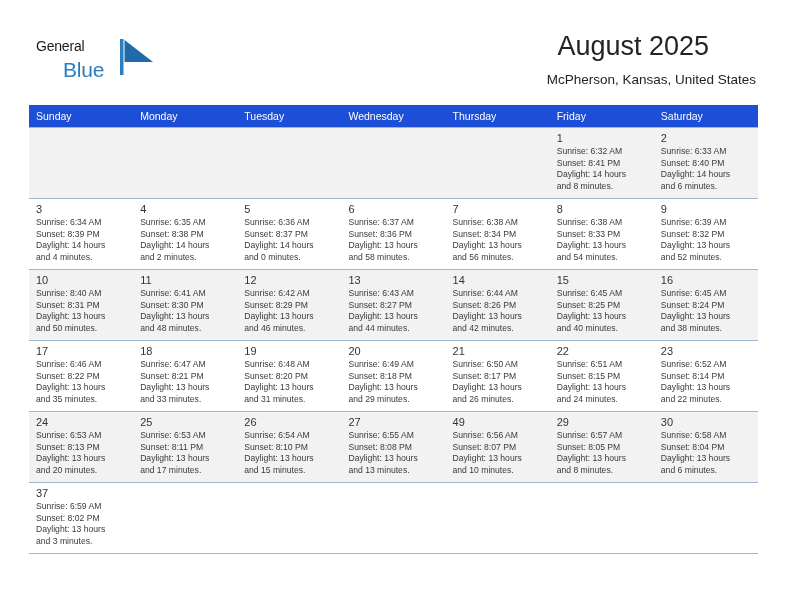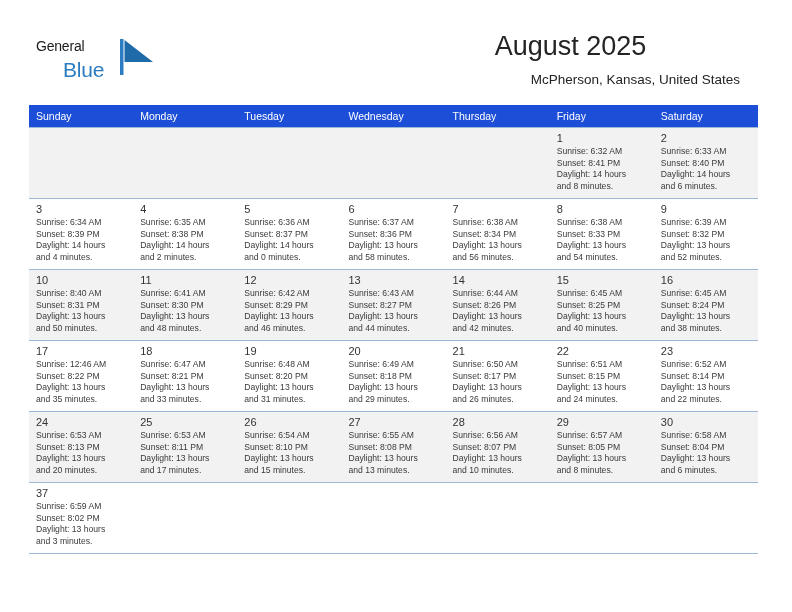--- a/index.html
+++ b/index.html
@@ -57,23 +57,23 @@
   .brand-flag {
     position: absolute;
     left: 84px;
     top: 1px;
     width: 34px;
     height: 36px;
   }
 
   .title-block {
     position: absolute;
-    right: 16px;
+    right: 0;
     top: 0;
-    text-align: left;
+    text-align: center;
   }
   .cal-title {
     font-size: 27px;
     color: #242424;
     line-height: 32px;
     white-space: nowrap;
   }
   .cal-subtitle {
     font-size: 13.5px;
     color: #242424;
@@ -344,21 +344,21 @@
 Sunset: 8:24 PM
 Daylight: 13 hours
 and 38 minutes.</div>
             </div>
           </td>
         </tr>
         <tr class="row-plain">
           <td>
             <div class="cell-inner">
               <div class="daynum">17</div>
-              <div class="dayinfo">Sunrise: 12:46 AM
+              <div class="dayinfo">Sunrise: 6:46 AM
 Sunset: 8:22 PM
 Daylight: 13 hours
 and 35 minutes.</div>
             </div>
           </td>
           <td>
             <div class="cell-inner">
               <div class="daynum">18</div>
               <div class="dayinfo">Sunrise: 6:47 AM
 Sunset: 8:21 PM
@@ -444,21 +444,21 @@
             <div class="cell-inner">
               <div class="daynum">27</div>
               <div class="dayinfo">Sunrise: 6:55 AM
 Sunset: 8:08 PM
 Daylight: 13 hours
 and 13 minutes.</div>
             </div>
           </td>
           <td>
             <div class="cell-inner">
-              <div class="daynum">28</div>
+              <div class="daynum">49</div>
               <div class="dayinfo">Sunrise: 6:56 AM
 Sunset: 8:07 PM
 Daylight: 13 hours
 and 10 minutes.</div>
             </div>
           </td>
           <td>
             <div class="cell-inner">
               <div class="daynum">29</div>
               <div class="dayinfo">Sunrise: 6:57 AM

